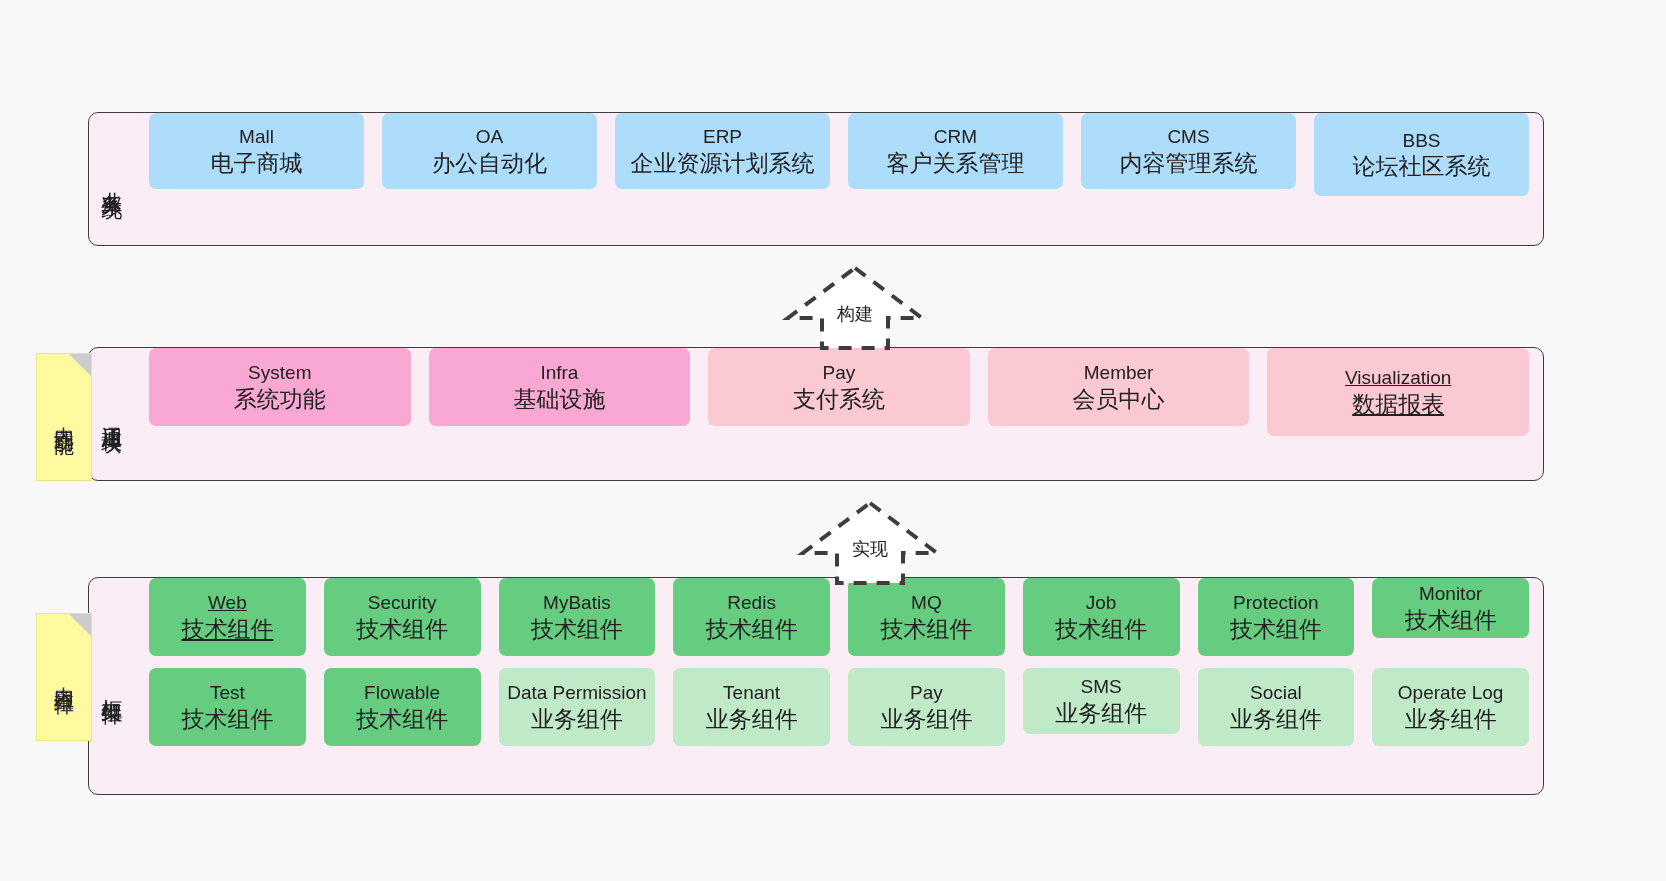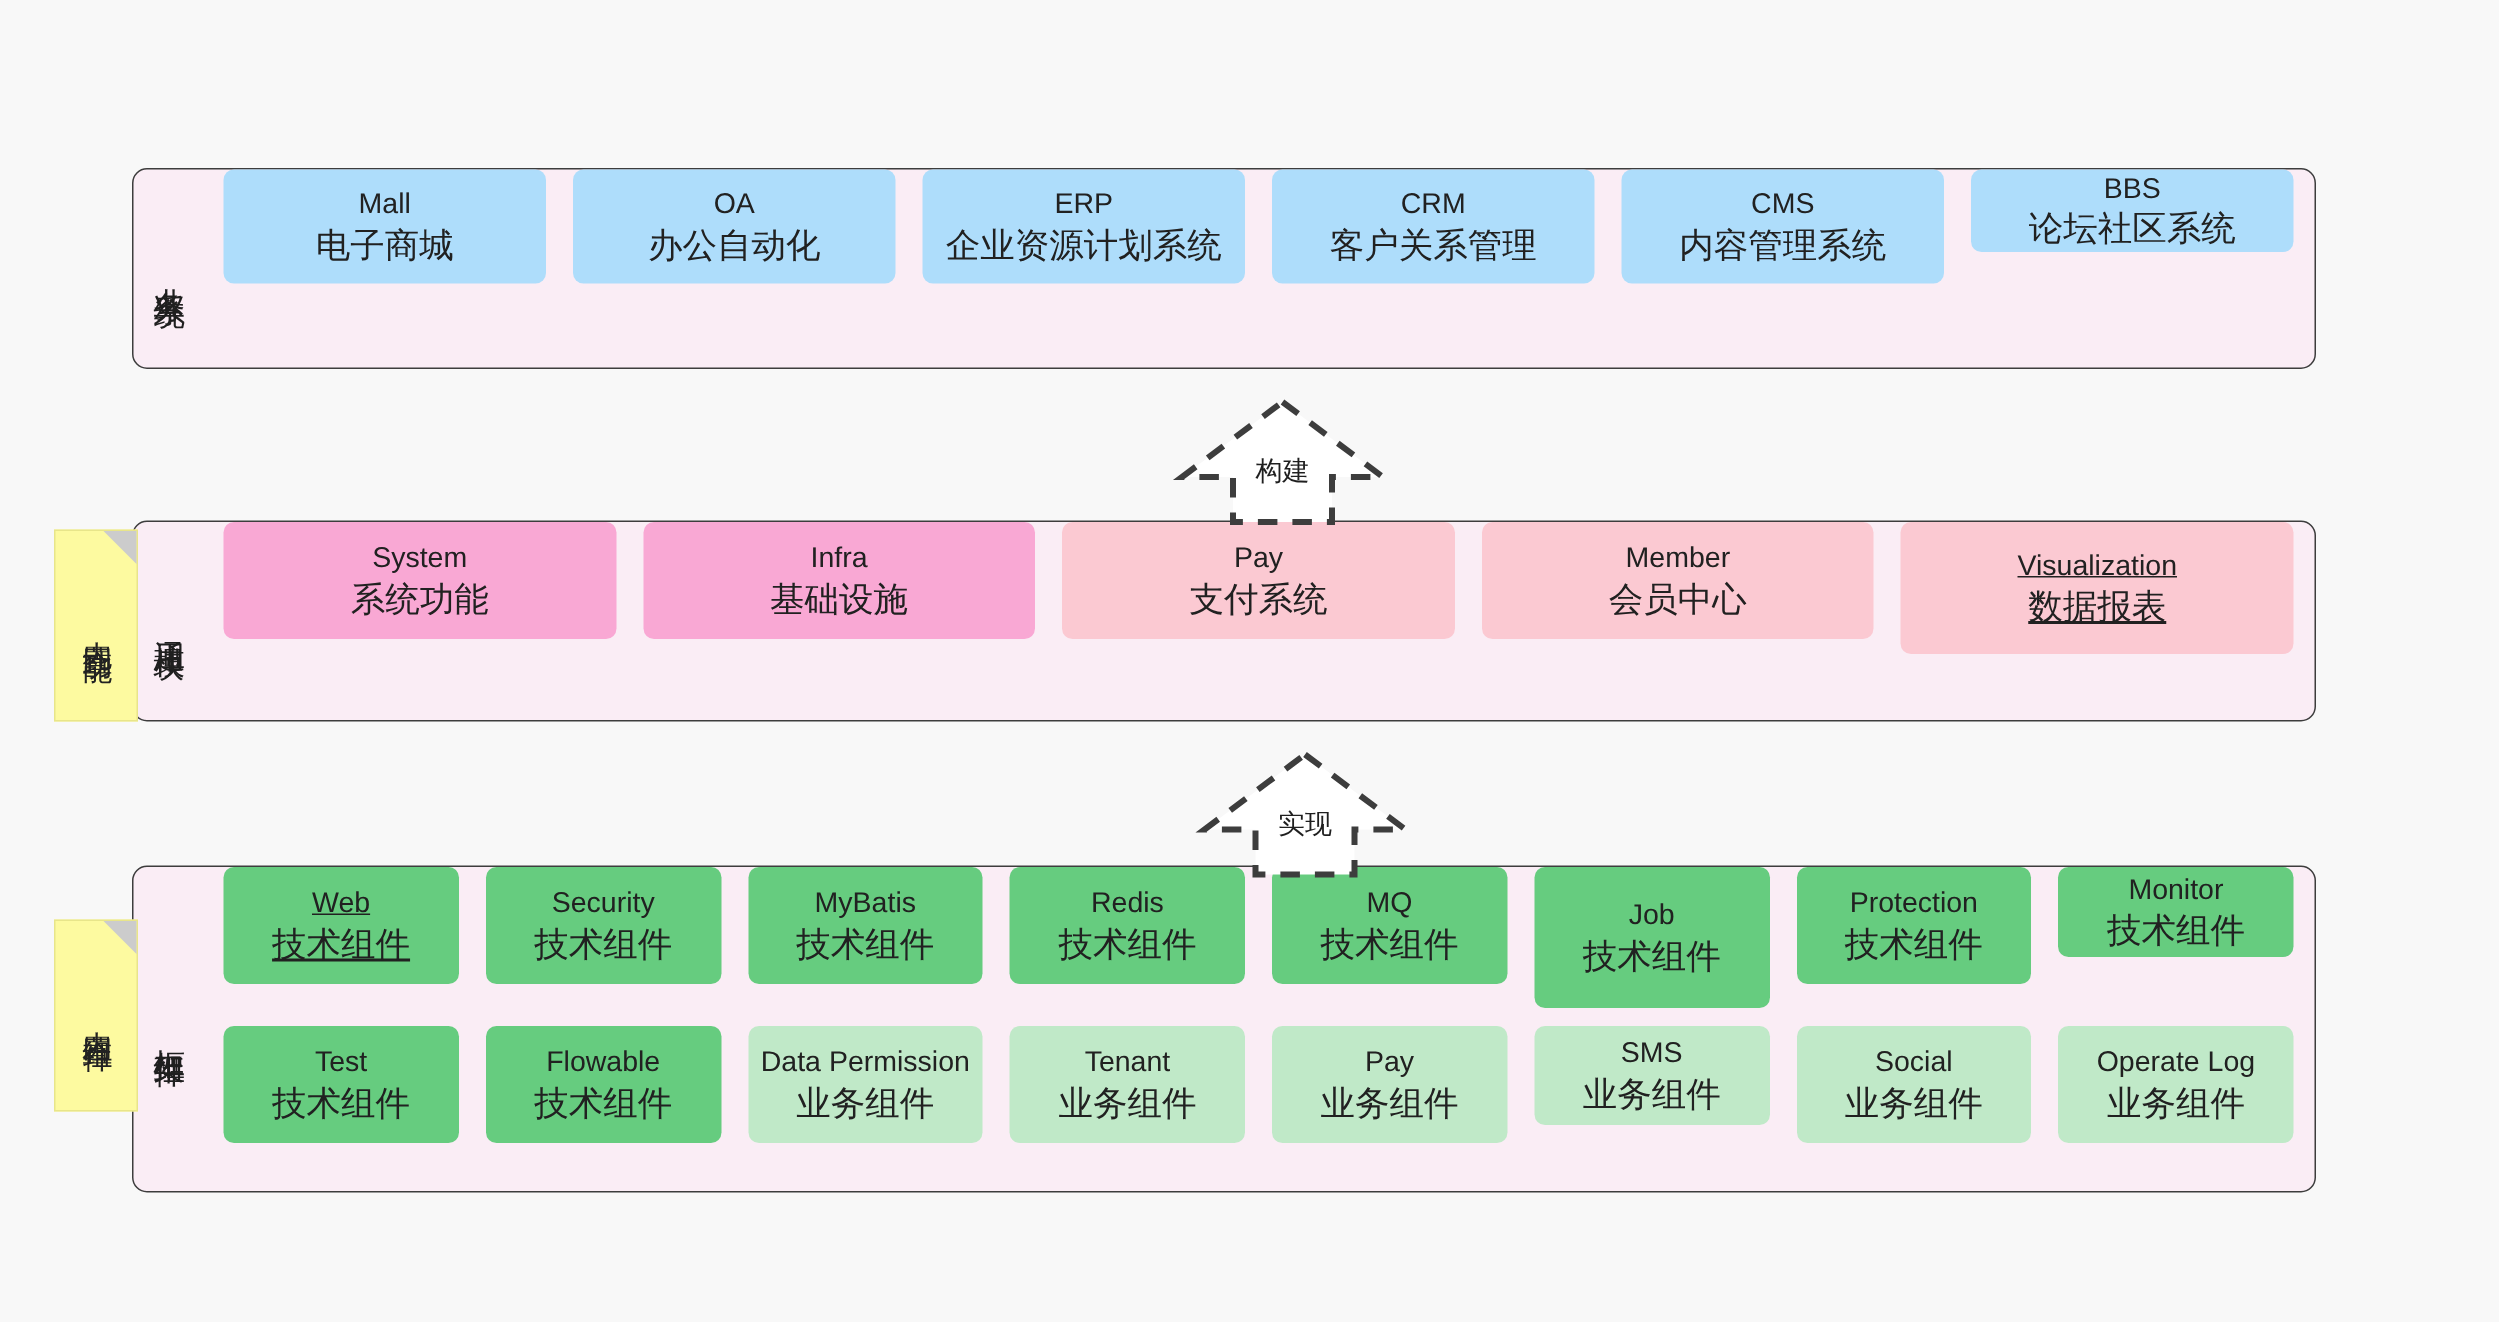--- a/index.html
+++ b/index.html
@@ -143,21 +143,21 @@
           <span class="t-cn">企业资源计划系统</span>
         </div>
         <div class="card c-blue" style="height:76px;">
           <span class="t-en">CRM</span>
           <span class="t-cn">客户关系管理</span>
         </div>
         <div class="card c-blue" style="height:76px;">
           <span class="t-en">CMS</span>
           <span class="t-cn">内容管理系统</span>
         </div>
-        <div class="card c-blue" style="height:55px;">
+        <div class="card c-blue" style="height:83px;">
           <span class="t-en">BBS</span>
           <span class="t-cn">论坛社区系统</span>
         </div>
       </div>
     </div>
   </div>
 
   <div class="arrow" style="left:770px; top:262px; width:170px; height:90px;">
     <svg width="170" height="90" viewBox="0 0 170 90">
       <path d="M 85 6 L 152 56 L 118 56 L 118 86 L 52 86 L 52 56 L 18 56 Z" fill="#ffffff" stroke="#3d3d3d" stroke-width="4" stroke-dasharray="13 10" stroke-linejoin="miter"></path>
@@ -231,21 +231,21 @@
           <span class="t-cn">技术组件</span>
         </div>
         <div class="card c-green" style="height:78px;">
           <span class="t-en">Redis</span>
           <span class="t-cn">技术组件</span>
         </div>
         <div class="card c-green" style="height:78px;">
           <span class="t-en">MQ</span>
           <span class="t-cn">技术组件</span>
         </div>
-        <div class="card c-green" style="height:94px;">
+        <div class="card c-green" style="height:78px;">
           <span class="t-en">Job</span>
           <span class="t-cn">技术组件</span>
         </div>
         <div class="card c-green" style="height:78px;">
           <span class="t-en">Protection</span>
           <span class="t-cn">技术组件</span>
         </div>
         <div class="card c-green" style="height:60px;">
           <span class="t-en">Monitor</span>
           <span class="t-cn">技术组件</span>

